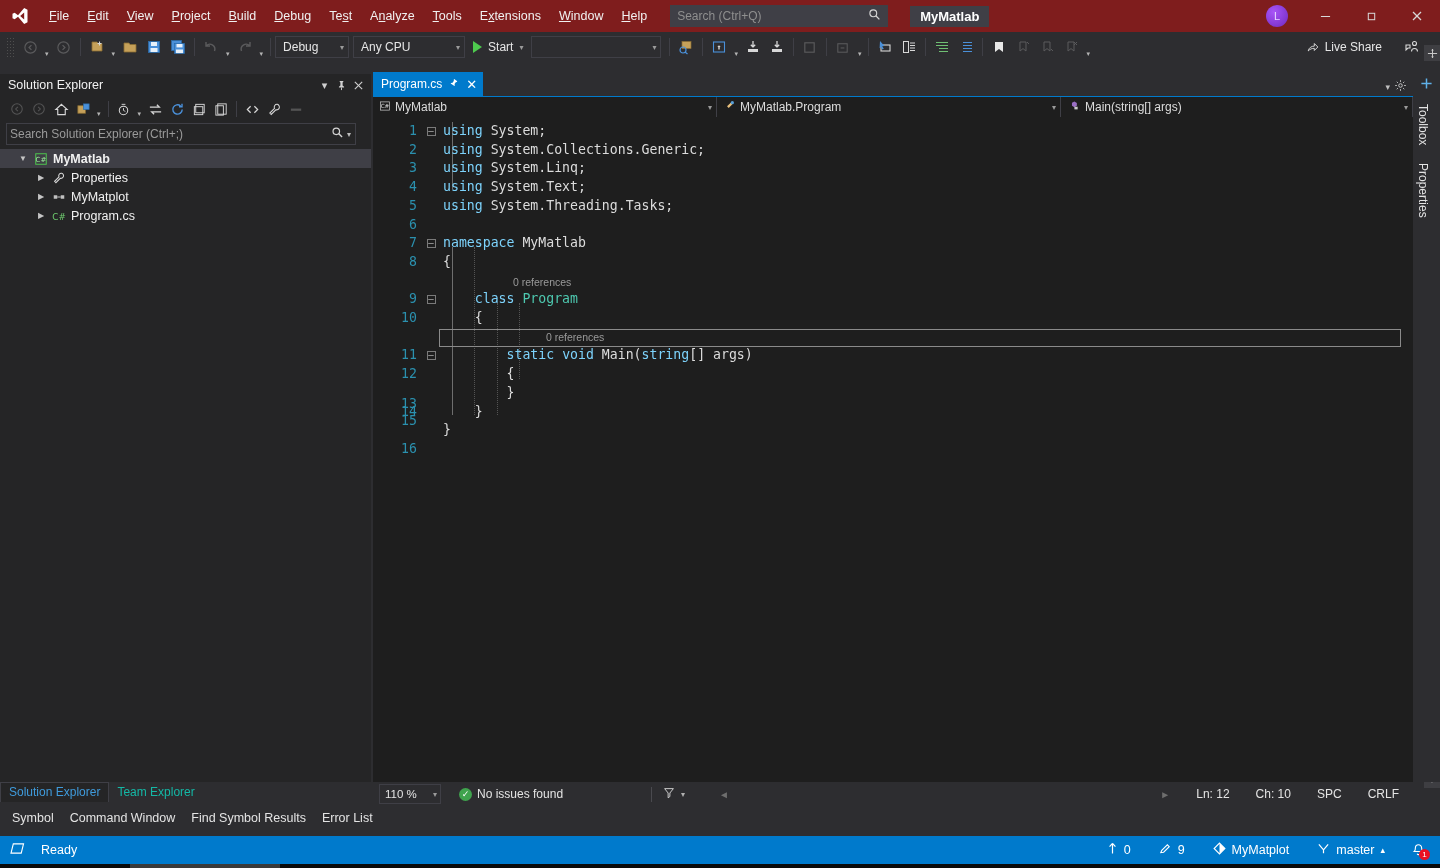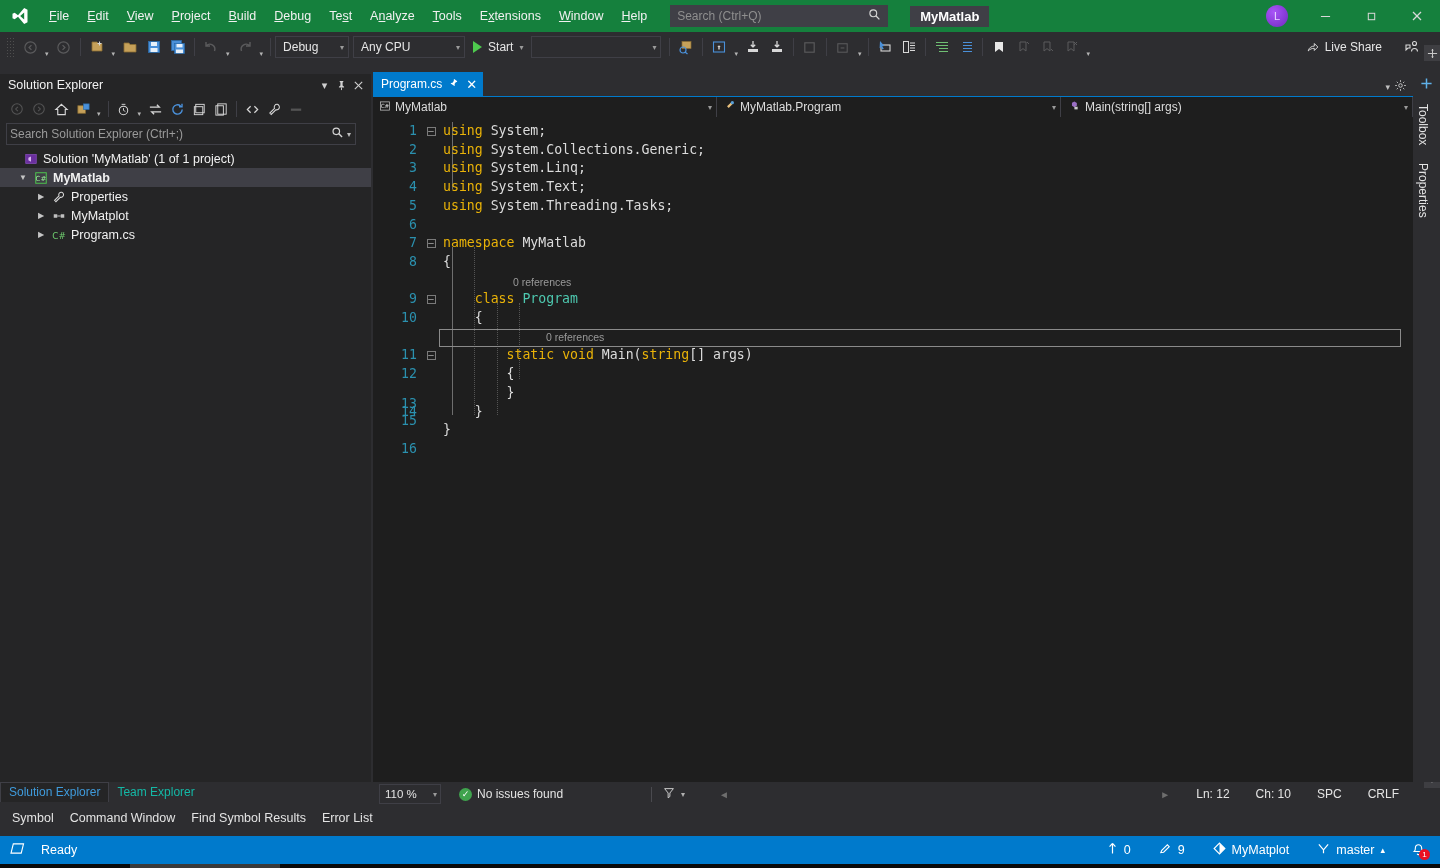--- a/index.html
+++ b/index.html
@@ -9,21 +9,21 @@
     font-family: "Liberation Sans", sans-serif;
     overflow: hidden;
     color: #f1f1f1;
     -webkit-font-smoothing: antialiased;
   }
   .app { position: relative; width: 1440px; height: 868px; background: #2d2d30; }
 
   
   .titlebar {
     position: absolute; left: 0; top: 0; width: 1440px; height: 32px;
-    background: #15803d; display: flex; align-items: center;
+    background: #7f1d1d; display: flex; align-items: center;
   }
   .vs-logo { width: 40px; height: 32px; display: flex; align-items: center; justify-content: center; }
   .vs-logo svg { display: block; }
   .menu { display: flex; align-items: center; height: 32px; }
   .menu-item {
     padding: 0 9px; height: 32px; line-height: 32px; font-size: 12.5px;
     color: #f1f1f1; cursor: default; white-space: nowrap;
   }
   .menu-item u { text-decoration: underline; }
   .search-wrap {
@@ -154,21 +154,21 @@
     font-size: 13.2px; line-height: 18.7px; white-space: pre;
   }
   .ln { position: absolute; left: 0; width: 44px; text-align: right; color: #2b91af; }
   .gl { position: absolute; left: 52px; width: 12px; text-align: center; color: #9a9a9a; font-size: 11px;}
   .gl .box {
     display:inline-block; width: 9px; height: 9px; border: 1px solid #7a7a7a; line-height: 7px;
     font-size: 9px; color: #c8c8c8; text-align: center; vertical-align: middle;
   }
   .ct { position: absolute; left: 70px; }
   .refs { position: absolute; font-family: "Liberation Sans", sans-serif; font-size: 10.5px; color: #9a9a9a; }
-  .kw { color: #eab308; }
+  .kw { color: #7dd3fc; }
   .ty { color: #4ec9b0; }
   .id { color: #dcdcdc; }
   .pl { color: #dcdcdc; }
   .guide { position: absolute; width: 0; border-left: 1px dotted #545454; }
   .vline { position: absolute; width: 0; border-left: 1px solid #6e6e6e; }
   .curline { position: absolute; height: 18px; border: 1px solid #8a8a8a; left: 66px; right: 12px; }
 
   
   .ed-scroll { position: absolute; right: 0; top: 45px; width: 16px; height: 643px; background: #3e3e42; }
   .ed-scroll .thumb { position: absolute; left: 2px; width: 12px; background: #686868; }
@@ -557,30 +557,20 @@
         <svg width="13" height="13" viewBox="0 0 16 16">
             <circle cx="6.5" cy="6.5" r="4" fill="none" stroke="#d4d4d4" stroke-width="1.5"></circle>
             <line x1="9.6" y1="9.6" x2="13.6" y2="13.6" stroke="#d4d4d4" stroke-width="1.7"></line>
           </svg>
       </span>
       <span style="font-size:8px;color:#bdbdbd;padding-left:3px">▾</span>
     </div>
 
     <div class="tree">
 
-      <div class="trow">
-        <span class="tw"></span>
-        <span class="tico">
-          <svg width="14" height="14" viewBox="0 0 16 16">
-              <rect x="2" y="3" width="12" height="10" fill="#6a2f9e" stroke="#8c4fc4" stroke-width=".8"></rect>
-              <path d="M5 6.5 8 5v6l-3-1.5z" fill="#d8b6f0"></path>
-            </svg>
-        </span>
-        <span class="tlabel">Solution 'MyMatlab' (1 of 1 project)</span>
-      </div>
 
       <div class="trow sel" style="padding-left:14px">
         <span class="tw">▼</span>
         <span class="tico">
           <svg width="14" height="14" viewBox="0 0 16 16">
               <rect x="2" y="2" width="12" height="12" fill="none" stroke="#4ec94e" stroke-width="1.1"></rect>
               <text x="8" y="11" font-size="8" fill="#9ae89a" text-anchor="middle" font-family="DejaVu Sans">C#</text>
             </svg>
         </span>
         <span class="tlabel bold">MyMatlab</span>

